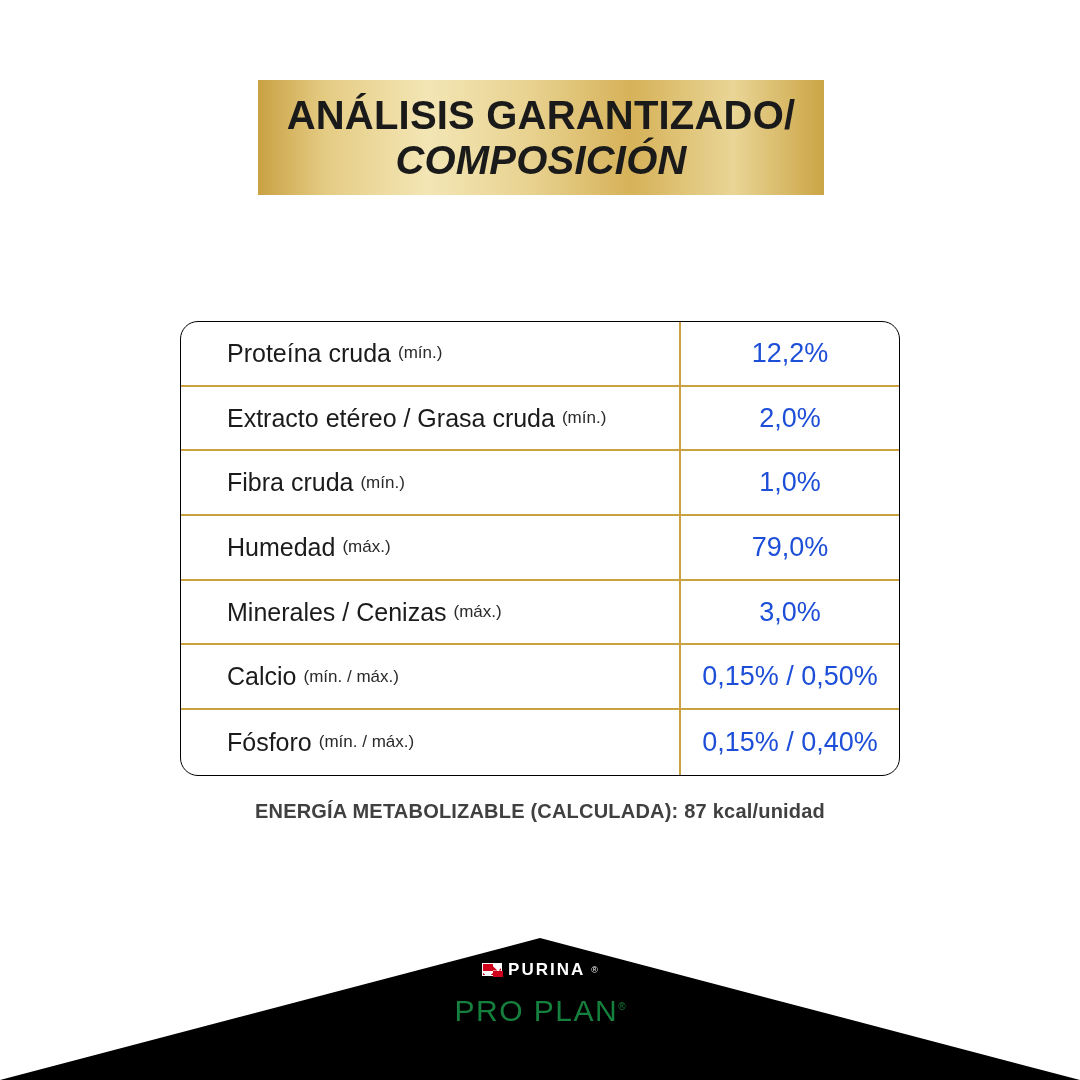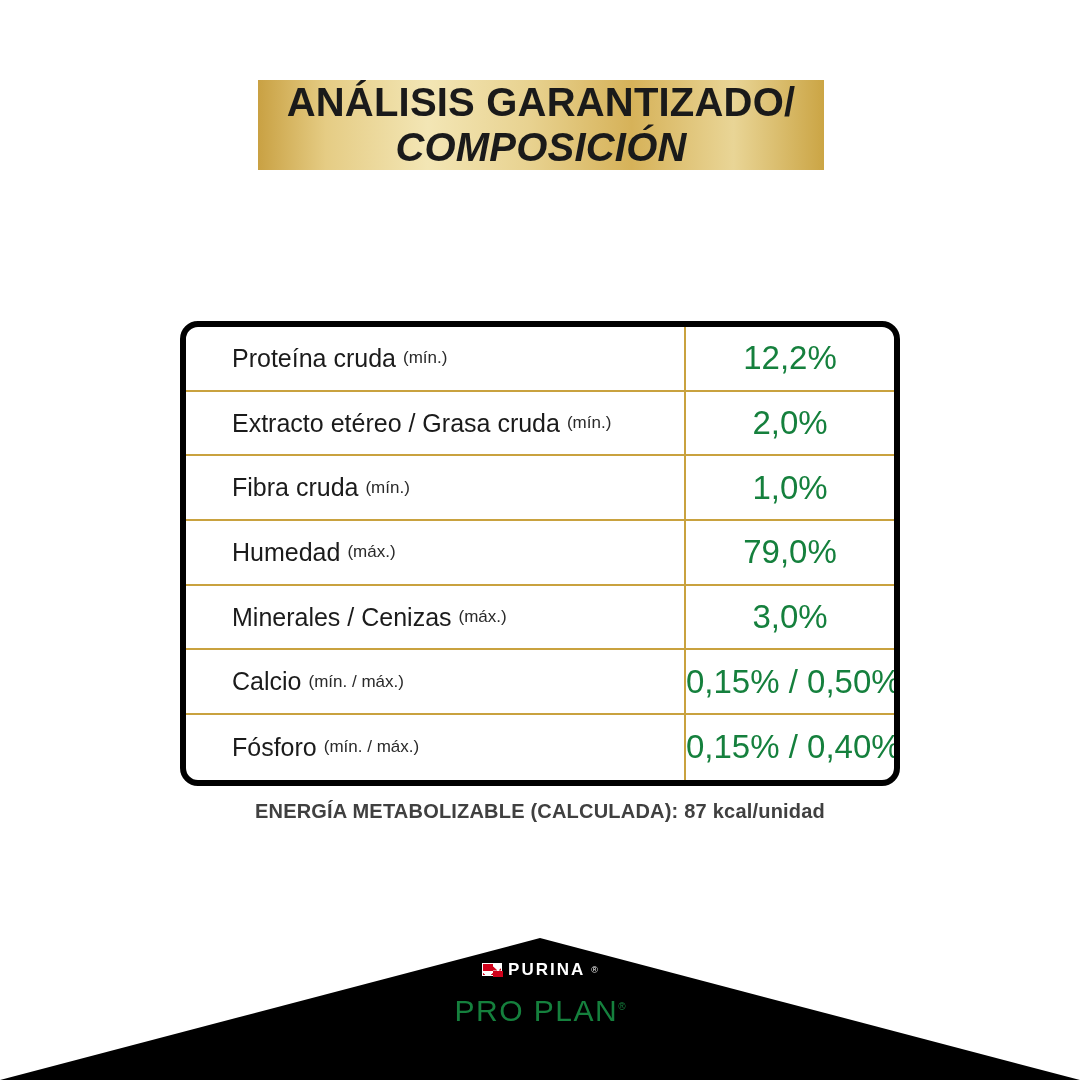--- a/index.html
+++ b/index.html
@@ -13,21 +13,21 @@
   .page {
     position: relative;
     width: 1080px; height: 1080px;
     background: #ffffff;
   }
 
   
   .banner {
     position: absolute;
     left: 258px; top: 80px;
-    width: 566px; height: 90px;
+    width: 566px; height: 115px;
     background: linear-gradient(90deg,
         #c9a143 0%,
         #e5cc84 12%,
         #f3e6b5 30%,
         #e8d290 48%,
         #d6b259 66%,
         #e9d596 84%,
         #cba545 100%);
     display: flex;
     align-items: center;
@@ -42,21 +42,21 @@
     letter-spacing: 0.2px;
     padding: 0 18px;
   }
   .banner-title .line2 { display: block; font-style: italic; }
 
   
   .table-wrap {
     position: absolute;
     left: 180px; top: 321px;
     width: 720px;
-    border: 6px solid #000000;
+    border: 1px solid #000000;
     border-radius: 18px;
     overflow: hidden;
     background: #ffffff;
   }
   .row {
     display: flex;
     align-items: stretch;
     border-bottom: 2px solid #c9a23f;
     height: 64.7px;
   }
@@ -74,22 +74,22 @@
   .cell-name .qual {
     font-size: 17px;
     color: #2a2a2a;
     margin-left: 7px;
   }
   .cell-value {
     flex: 1 1 auto;
     display: flex;
     align-items: center;
     justify-content: center;
-    color: #15803d;
-    font-size: 33px;
+    color: #1d4ed8;
+    font-size: 27px;
     white-space: nowrap;
   }
 
   
   .energy {
     position: absolute;
     left: 0; top: 800px;
     width: 1080px;
     text-align: center;
     color: #404040;

